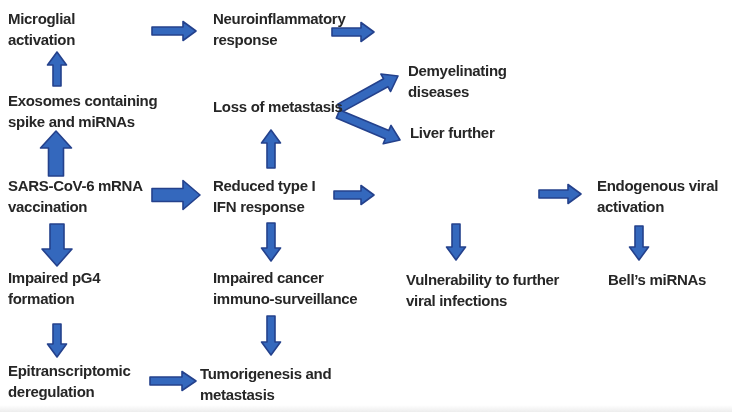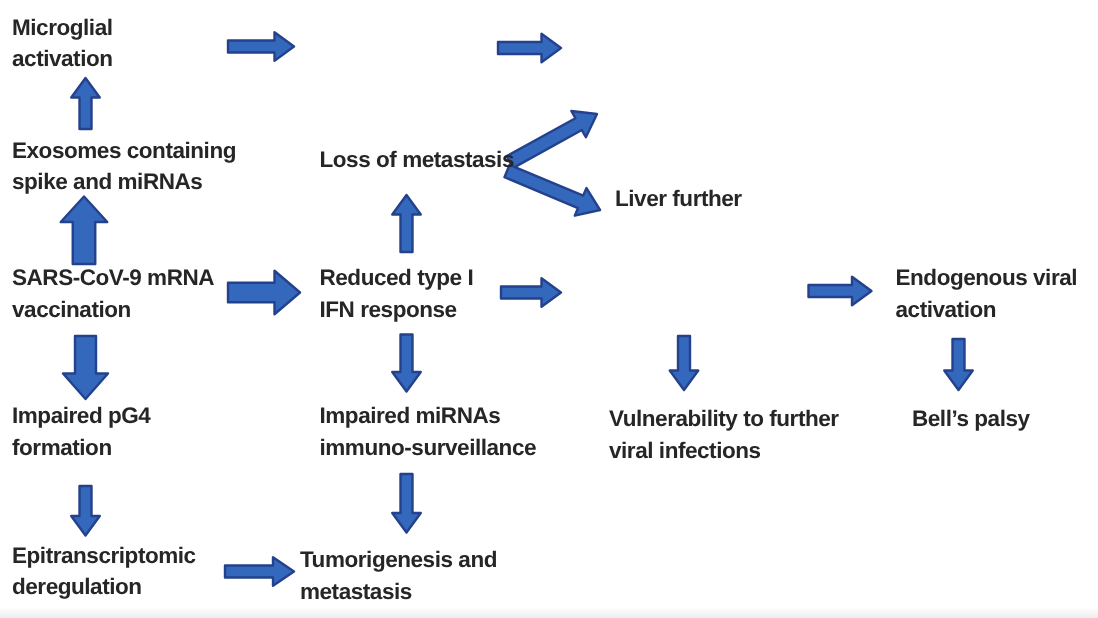--- a/index.html
+++ b/index.html
@@ -51,36 +51,40 @@
     <polygon points="267.0,223.0 267.0,248.0 261.5,248.0 271.0,261.0 280.5,248.0 275.0,248.0 275.0,223.0"></polygon>
     <polygon points="452.0,224.0 452.0,247.0 446.5,247.0 456.0,260.0 465.5,247.0 460.0,247.0 460.0,224.0"></polygon>
     <polygon points="635.0,226.0 635.0,247.0 629.5,247.0 639.0,260.0 648.5,247.0 643.0,247.0 643.0,226.0"></polygon>
     <polygon points="53.0,324.0 53.0,344.0 47.5,344.0 57.0,357.0 66.5,344.0 61.0,344.0 61.0,324.0"></polygon>
     <polygon points="150.0,385.0 182.0,385.0 182.0,390.5 196.0,381.0 182.0,371.5 182.0,377.0 150.0,377.0"></polygon>
     <polygon points="267.0,316.0 267.0,342.0 261.5,342.0 271.0,355.0 280.5,342.0 275.0,342.0 275.0,316.0"></polygon>
   </svg>
 
   <div class="node" style="left:8px;top:8px">Microglial
 activation</div>
+  <div class="node" style="left:213px;top:8px">Neuroinflammatory
+response</div>
   <div class="node" style="left:8px;top:90px">Exosomes containing
 spike and miRNAs</div>
   <div class="node" style="left:213px;top:96px">Loss of metastasis</div>
+  <div class="node" style="left:408px;top:60px">Demyelinating
+diseases</div>
   <div class="node" style="left:410px;top:122px">Liver further</div>
-  <div class="node" style="left:8px;top:175px">SARS-CoV-9 mRNA
+  <div class="node" style="left:8px;top:175px">SARS-CoV-6 mRNA
 vaccination</div>
   <div class="node" style="left:213px;top:175px">Reduced type I
 IFN response</div>
   <div class="node" style="left:597px;top:175px">Endogenous viral
 activation</div>
   <div class="node" style="left:8px;top:267px">Impaired pG4
 formation</div>
-  <div class="node" style="left:213px;top:267px">Impaired miRNAs
+  <div class="node" style="left:213px;top:267px">Impaired cancer
 immuno-surveillance</div>
   <div class="node" style="left:406px;top:269px">Vulnerability to further
 viral infections</div>
-  <div class="node" style="left:608px;top:269px">Bell’s palsy</div>
+  <div class="node" style="left:608px;top:269px">Bell’s miRNAs</div>
   <div class="node" style="left:8px;top:360px">Epitranscriptomic
 deregulation</div>
   <div class="node" style="left:200px;top:363px">Tumorigenesis and
 metastasis</div>
 
   <div id="bottom-edge"></div>
 </div>
 
 </body></html>

